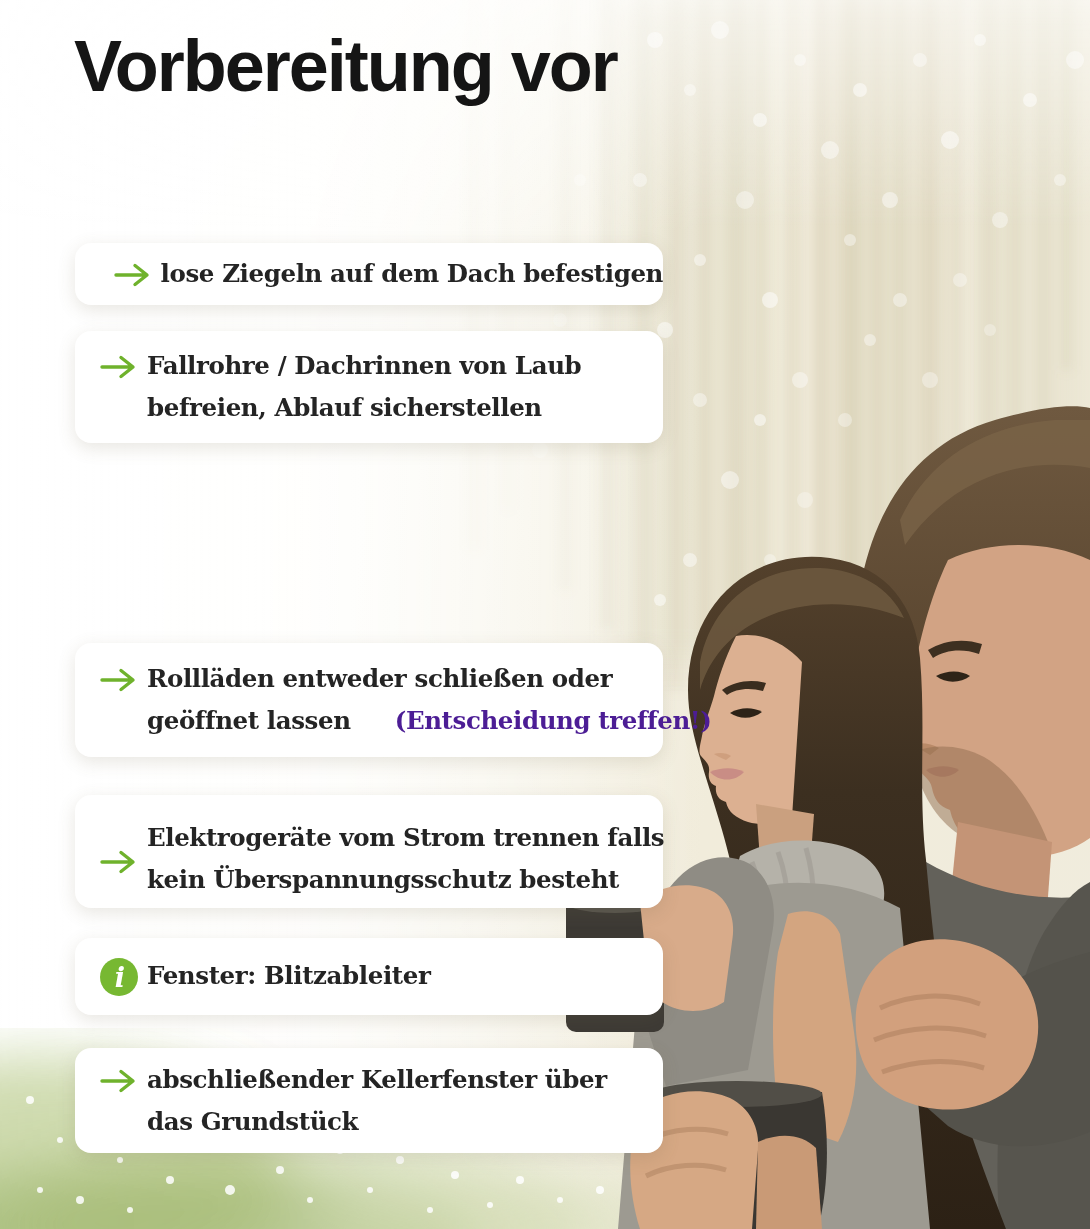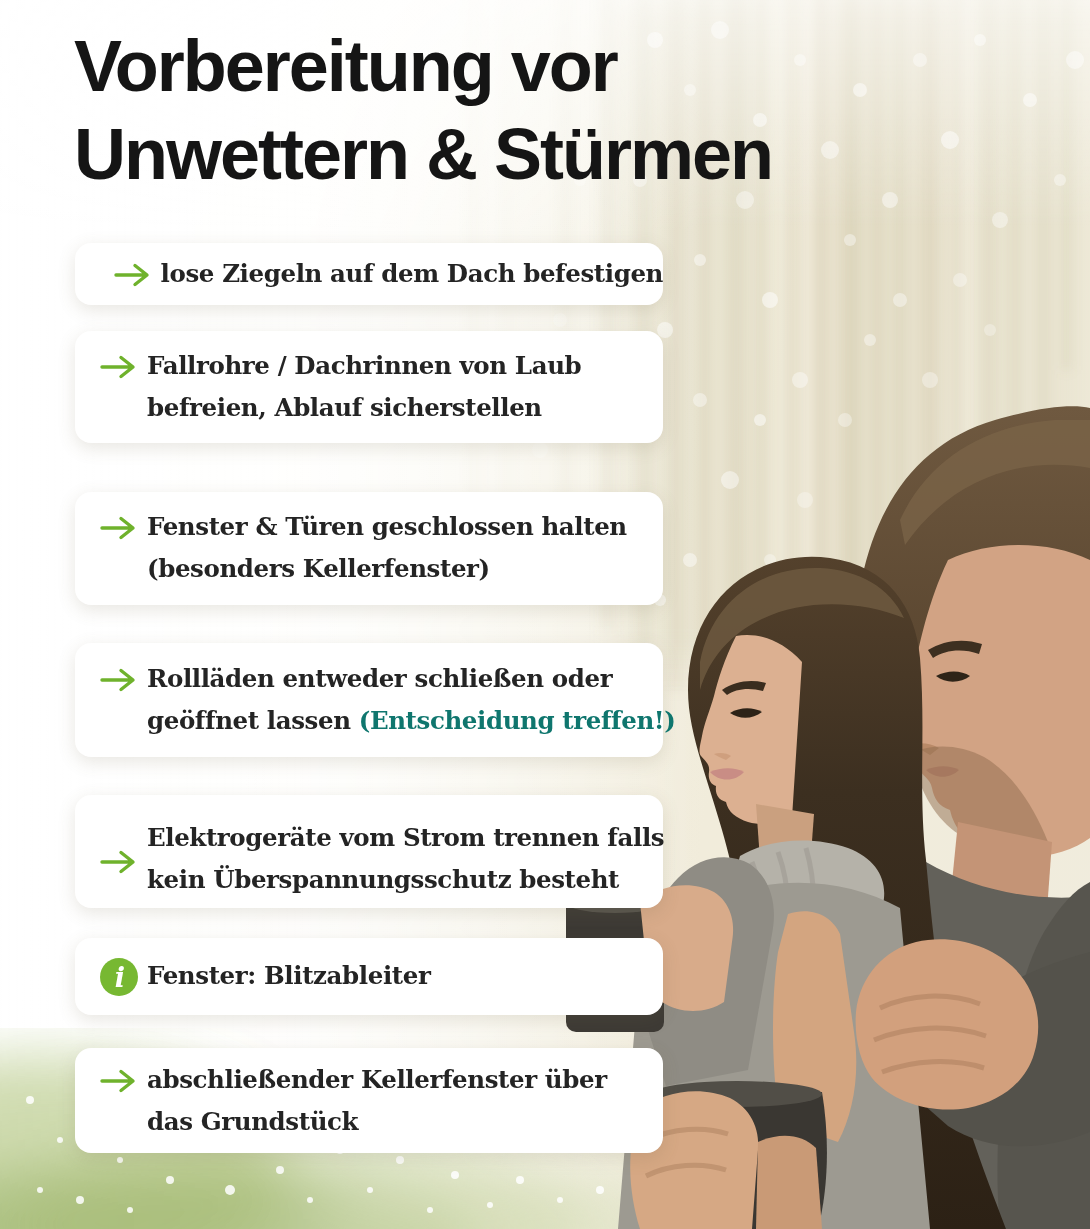--- a/index.html
+++ b/index.html
@@ -29,21 +29,21 @@
     flex:0 0 auto;width:40px;margin-left:24px;margin-right:8px;
     display:inline-flex;align-items:center;justify-content:center;
   }
   .txt{
     margin:0;
     font-family:"DejaVu Serif", serif;
     font-weight:700;font-size:24.5px;line-height:42px;letter-spacing:-0.4px;
     color:#242424;
     white-space:pre;
   }
-  .red{color:#0f766e;}
+  .red{color:#4c1d95;margin-left:36px;}
   .c1{top:243px;height:62px;padding-top:10px;justify-content:flex-end;}
   .c2{top:331px;height:112px;padding-top:14px;}
   .c3{top:492px;height:113px;padding-top:14px;}
   .c4{top:643px;height:114px;padding-top:15px;}
   .c5{top:795px;height:113px;padding-top:14px;align-items:center;}
   .c6{top:938px;height:77px;padding-top:17px;}
   .c7{top:1048px;height:105px;padding-top:11px;}
   .arrow-svg{margin-top:7px;}
   .info-svg{margin-top:2px;}
 </style>
@@ -247,21 +247,20 @@
         <ellipse cx="737" cy="1094" rx="85" ry="13" fill="#514e47"></ellipse>
         <path d="M 640,1110 C 664,1090 702,1086 730,1098 C 750,1108 760,1128 758,1150 L 752,1229 L 640,1229 C 628,1190 626,1147 640,1110 Z" fill="#d6a884"></path>
         <path d="M 758,1142 C 780,1132 802,1134 816,1148 L 822,1229 L 756,1229 Z" fill="#c99a76"></path>
         <path d="M 648,1140 C 672,1128 704,1126 728,1134 M 646,1176 C 670,1164 702,1162 726,1170" stroke="#ab7f5e" stroke-width="5" fill="none" opacity="0.5"></path>
       </g>
     </g>
   </svg>
 
   <h1 class="title">
     <span>Vorbereitung vor</span>
-    <span>Unwettern &amp; Stürmen</span>
   </h1>
 
   <div class="card c1">
     <span class="ico">
       <svg class="arrow-svg" width="40" height="30" viewBox="0 0 40 30">
           <path d="M3 15 H33 M22 5.5 L34 15 L22 24.5" fill="none" stroke="#6fb22c" stroke-width="3.4" stroke-linecap="round" stroke-linejoin="round"></path>
         </svg>
     </span>
     <p class="txt"><span>lose Ziegeln auf dem Dach befestigen</span></p>
   </div>
@@ -269,29 +268,20 @@
   <div class="card c2">
     <span class="ico">
       <svg class="arrow-svg" width="40" height="30" viewBox="0 0 40 30">
           <path d="M3 15 H33 M22 5.5 L34 15 L22 24.5" fill="none" stroke="#6fb22c" stroke-width="3.4" stroke-linecap="round" stroke-linejoin="round"></path>
         </svg>
     </span>
     <p class="txt"><span>Fallrohre / Dachrinnen von Laub
 befreien, Ablauf sicherstellen</span></p>
   </div>
 
-  <div class="card c3">
-    <span class="ico">
-      <svg class="arrow-svg" width="40" height="30" viewBox="0 0 40 30">
-          <path d="M3 15 H33 M22 5.5 L34 15 L22 24.5" fill="none" stroke="#6fb22c" stroke-width="3.4" stroke-linecap="round" stroke-linejoin="round"></path>
-        </svg>
-    </span>
-    <p class="txt"><span>Fenster &amp; Türen geschlossen halten
-(besonders Kellerfenster)</span></p>
-  </div>
 
   <div class="card c4">
     <span class="ico">
       <svg class="arrow-svg" width="40" height="30" viewBox="0 0 40 30">
           <path d="M3 15 H33 M22 5.5 L34 15 L22 24.5" fill="none" stroke="#6fb22c" stroke-width="3.4" stroke-linecap="round" stroke-linejoin="round"></path>
         </svg>
     </span>
     <p class="txt"><span>Rollläden entweder schließen oder
 geöffnet lassen </span><span class="red">(Entscheidung treffen!)</span></p>
   </div>

